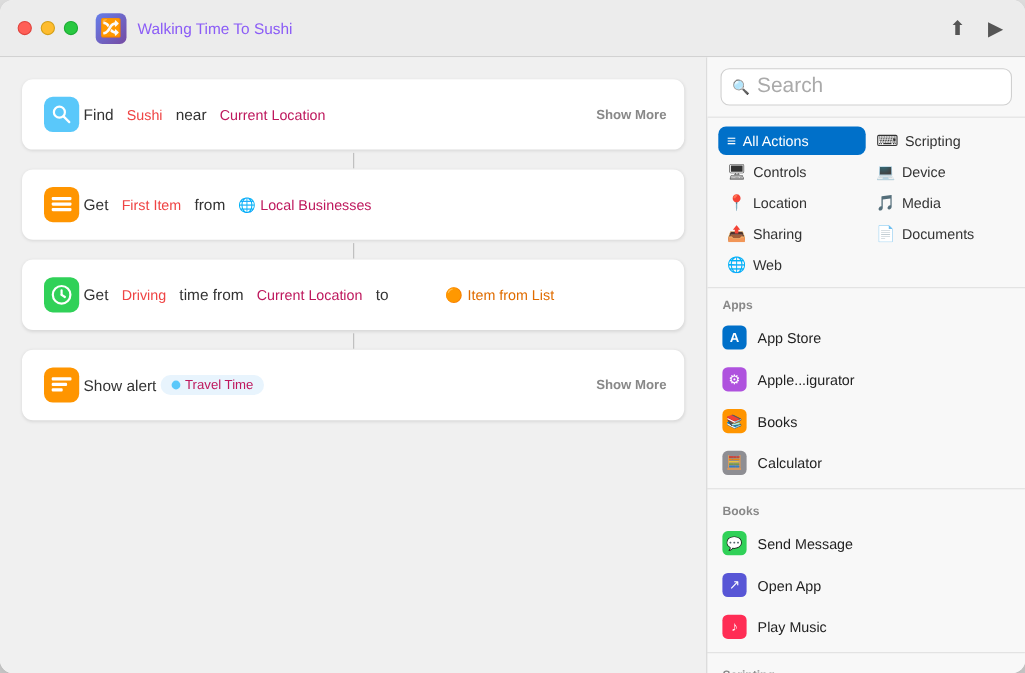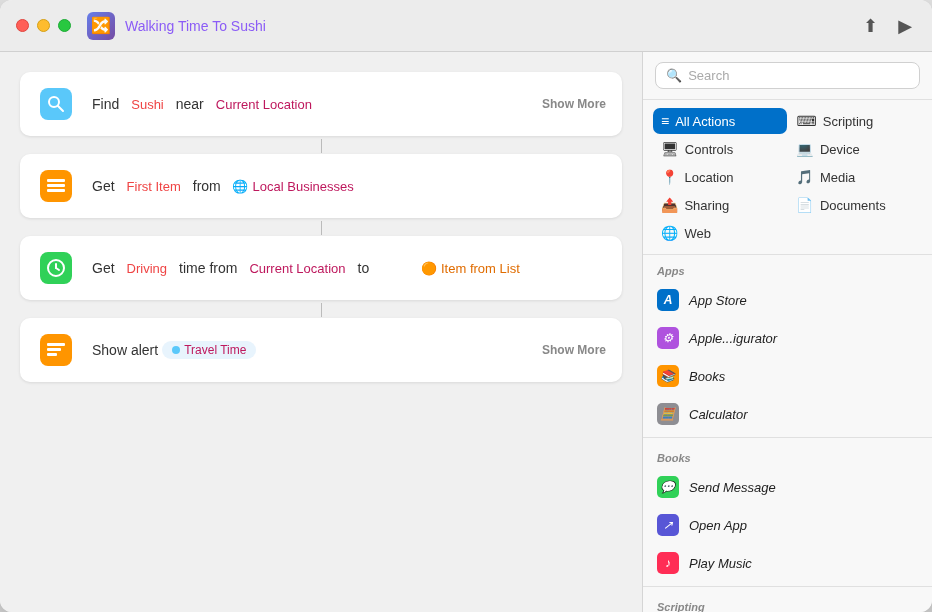--- a/index.html
+++ b/index.html
@@ -94,21 +94,21 @@
       gap: 0;
     }
     .action-card {
       background: white;
       border-radius: 10px;
       padding: 16px 20px;
       margin-bottom: 2px;
       box-shadow: 0 1px 3px rgba(0,0,0,0.1);
       display: flex;
       align-items: center;
-      gap: 20px;
+      gap: 4px;
       position: relative;
     }
     .action-icon {
       width: 32px;
       height: 32px;
       border-radius: 8px;
       display: flex;
       align-items: center;
       justify-content: center;
       font-size: 18px;
@@ -198,21 +198,21 @@
       padding: 5px 10px;
       gap: 6px;
     }
     .search-icon-svg {
       color: #999;
       font-size: 13px;
     }
     .search-input {
       border: none;
       outline: none;
-      font-size: 13px;
+      font-size: 19px;
       color: #333;
       background: transparent;
       width: 100%;
     }
     .search-input::placeholder { color: #aaa; }
 
     
     .categories {
       display: grid;
       grid-template-columns: 1fr 1fr;
@@ -237,21 +237,20 @@
     .cat-icon {
       font-size: 14px;
     }
     .cat-label { font-size: 13px; }
 
     
     .sidebar-content {
       flex: 1;
       overflow-y: auto;
       padding: 0;
-      font-style: italic;
     }
     .section-header {
       font-size: 11px;
       font-weight: 600;
       color: #888;
       padding: 10px 14px 4px;
       text-transform: none;
       letter-spacing: 0;
     }
     .action-item {

